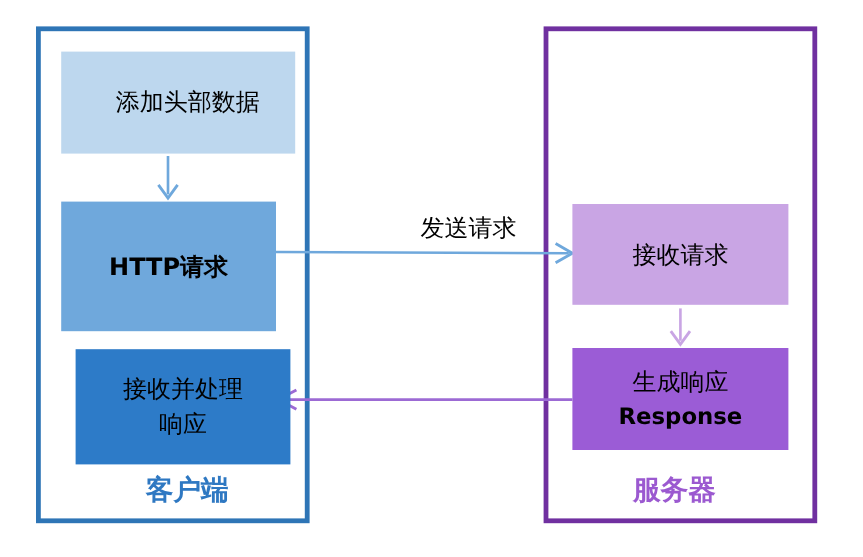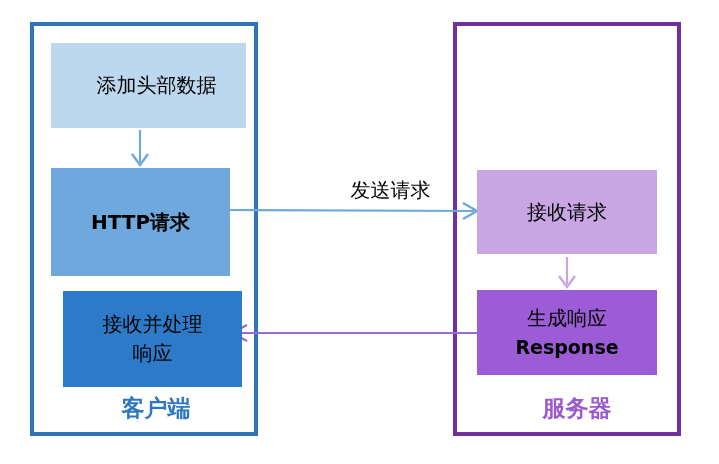--- a/index.html
+++ b/index.html
@@ -47,21 +47,21 @@
   .receive-process-box { left: 51px; top: 291px; width: 179px; height: 96px; background: #2D7BC8; margin-left: 12px; }
   .receive-request-box { left: 477px; top: 170px; width: 180px; height: 84px; background: #C9A5E4; }
   .generate-response-box { left: 477px; top: 290px; width: 180px; height: 85px; background: #9B5CD6; }
   .zone-label {
     position: absolute;
     text-align: center;
     font-size: 23px;
     font-weight: bold;
   }
   .client-zone-label { left: 30px; top: 393px; width: 252px; color: #2E78C2; font-family: Liberation Serif, serif; }
-  .server-zone-label { left: 453px; top: 393px; width: 248px; color: #9B59D0; }
+  .server-zone-label { left: 438px; top: 393px; width: 248px; color: #9B59D0; }
   .arrow-label {
     position: absolute;
     text-align: center;
     font-size: 20px;
     color: #000000;
     width: 195px;
     left: 258px;
     padding-left: 35px;
   }
   .send-label { top: 177px; }

